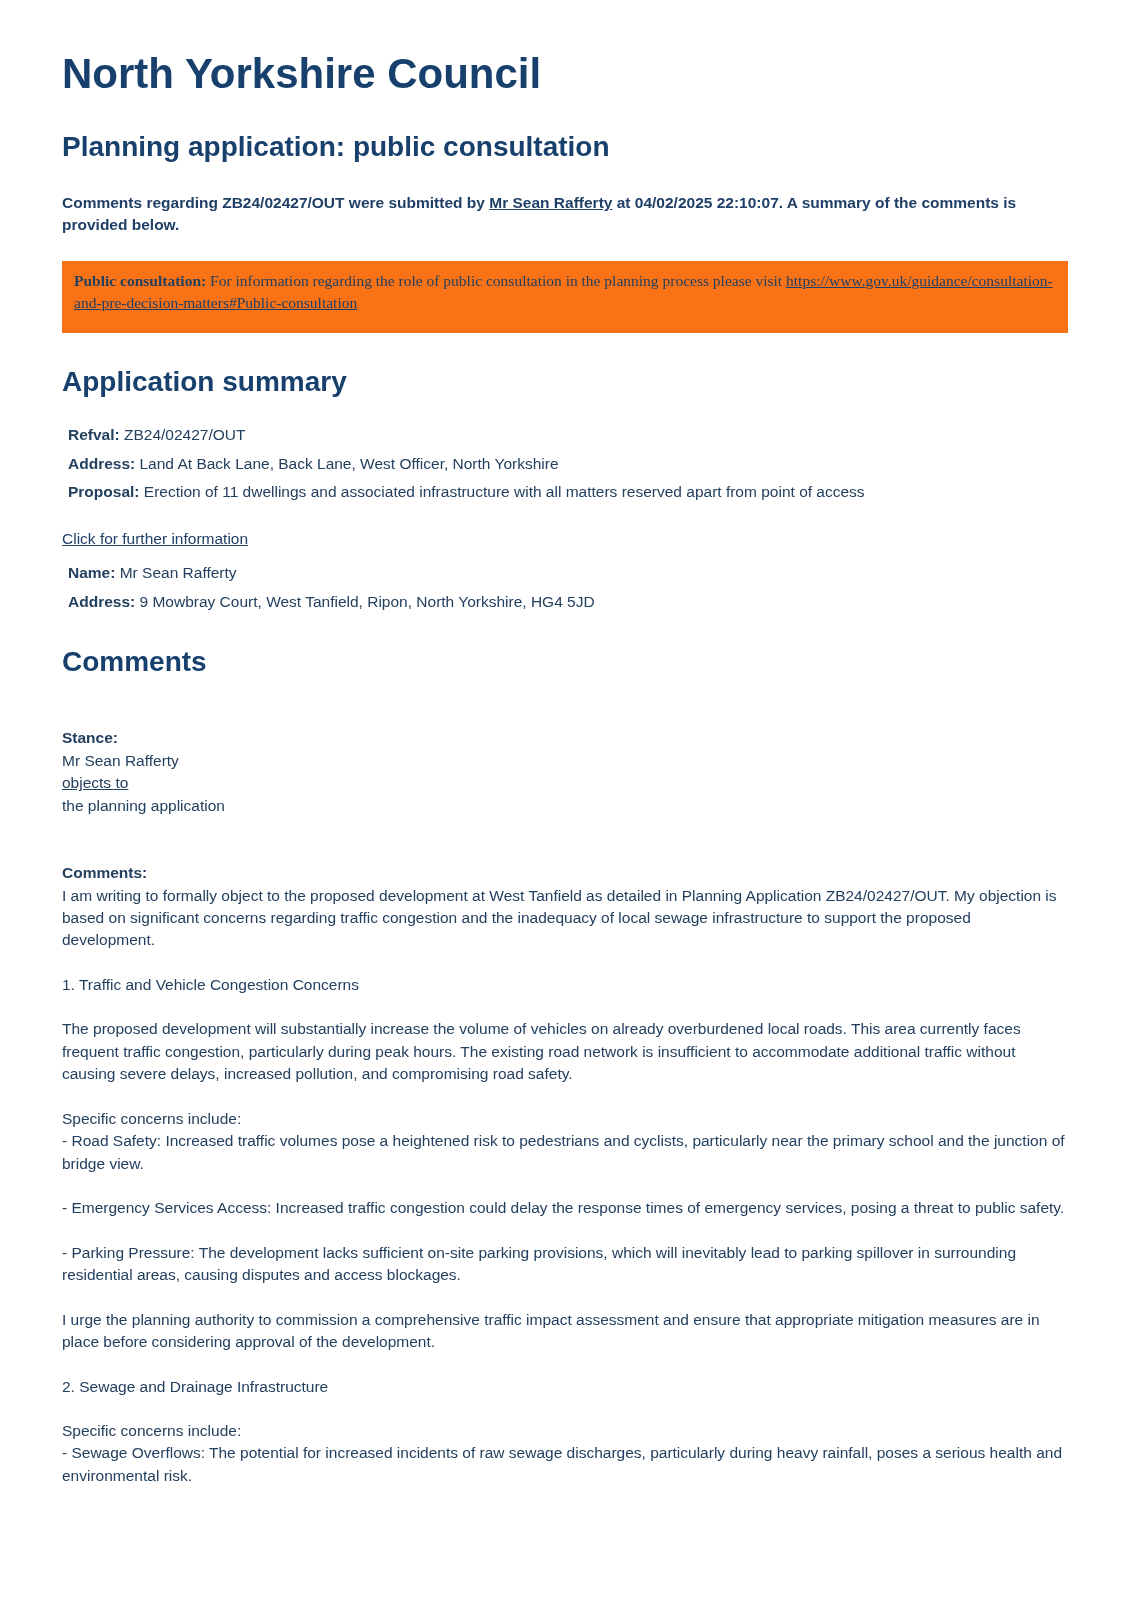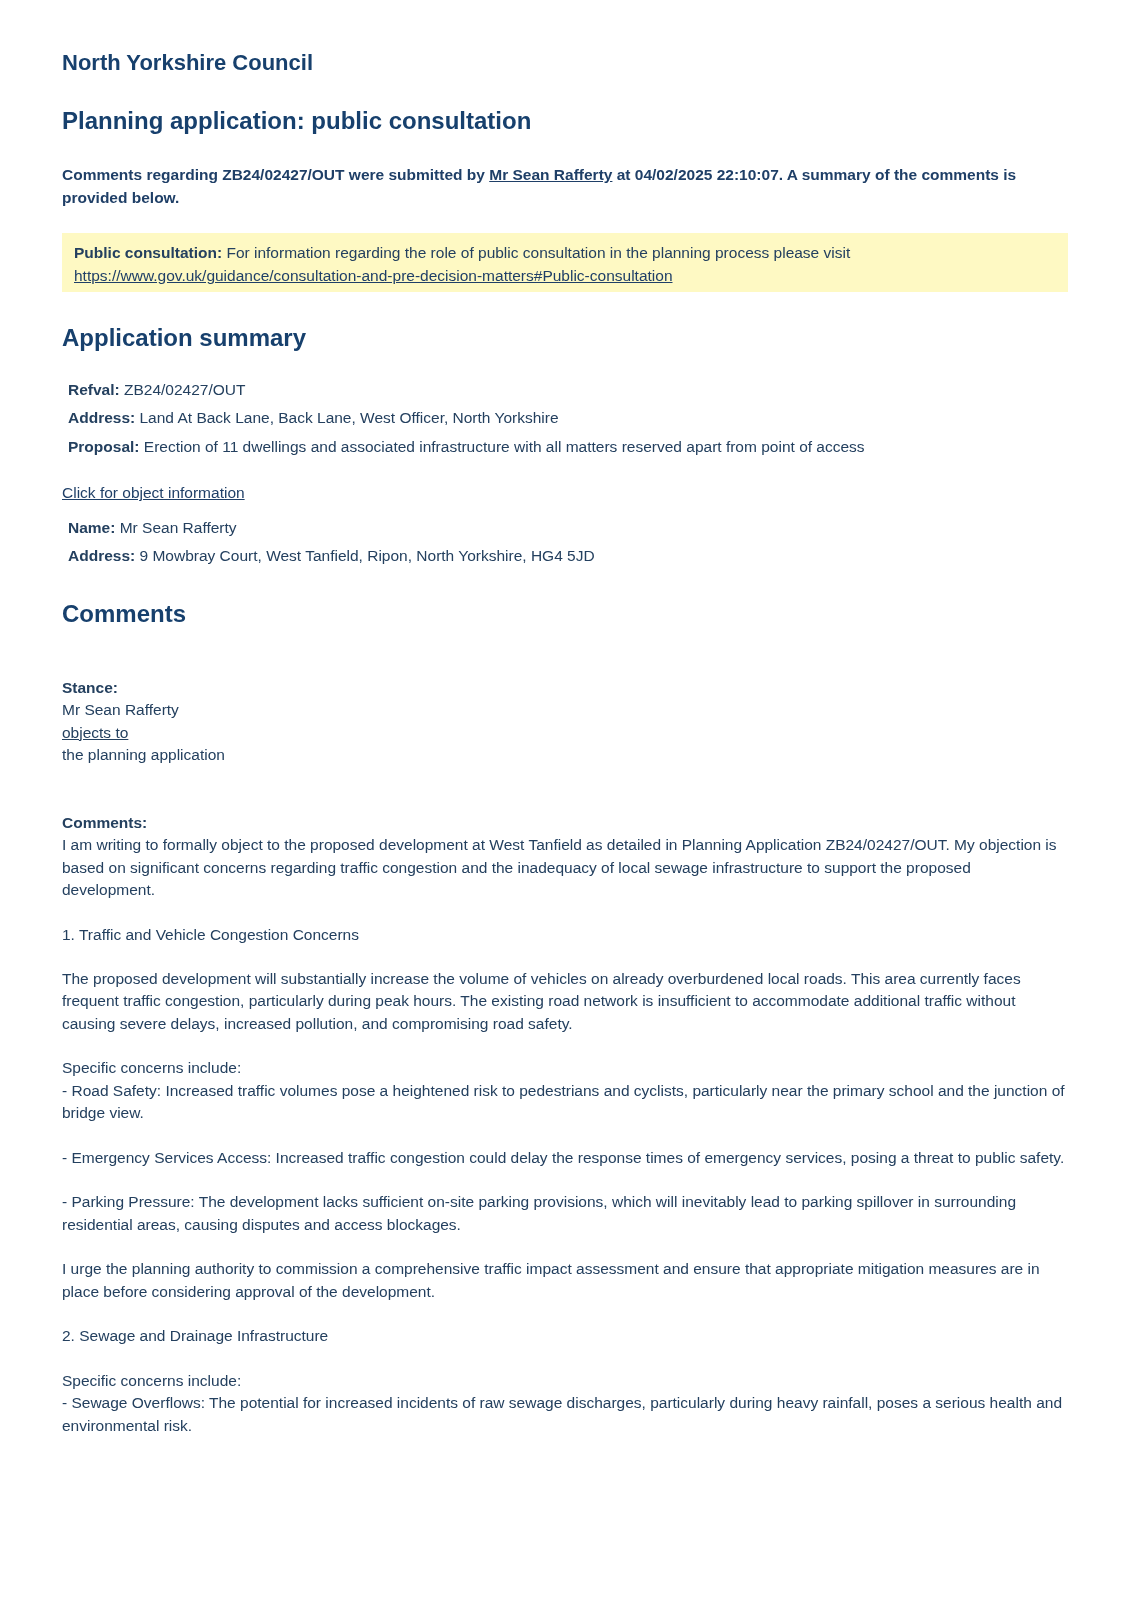--- a/index.html
+++ b/index.html
@@ -9,28 +9,28 @@
     min-height: 1600px;
     font-family: "Liberation Sans", sans-serif;
     color: #24405f;
     font-size: 15.5px;
     line-height: 1.45;
   }
   .page { padding: 50px 62px 40px 62px; }
 
   h1 {
     color: #17406d;
-    font-size: 22px;
+    font-size: 42px;
     line-height: 1.15;
     margin: 0 0 32px 0;
     font-weight: bold;
   }
   h2 {
     color: #17406d;
-    font-size: 24px;
+    font-size: 28px;
     line-height: 1.2;
     font-weight: bold;
   }
   .subtitle { margin: 0 0 28px 0; }
   .section-heading { margin: 32px 0 26px 0; }
 
   .bold { font-weight: bold; }
   .underline { text-decoration: underline; margin-top: 8px; }
 
   .intro {
@@ -39,23 +39,24 @@
     margin: 0 0 24px 0;
   }
   a.link {
     color: #1f3f67;
     text-decoration: underline;
     cursor: pointer;
   }
   .intro a.link { font-weight: bold; }
 
   .notice {
-    background: #fef9c3;
-    padding: 9px 12px 5px 12px;
+    background: #f97316;
+    padding: 9px 12px 18px 12px;
     margin: 0 0 6px 0;
+    font-family: Liberation Serif, serif;
   }
 
   .field-line { margin: 6px; }
   .fields { margin-bottom: 22px; }
 
   .standalone-link { display: inline-block; margin: 2px 0 6px 0; }
 
   .para { margin: 0 0 22px 0; white-space: pre-line; }
   .para:last-child { margin-bottom: 0; }
 </style>
@@ -90,21 +91,21 @@
     <div class="field-line">
       <span class="bold">Address:</span>
       <span>Land At Back Lane, Back Lane, West Officer, North Yorkshire</span>
     </div>
     <div class="field-line">
       <span class="bold">Proposal:</span>
       <span>Erection of 11 dwellings and associated infrastructure with all matters reserved apart from point of access</span>
     </div>
   </div>
 
-  <a class="link standalone-link">Click for object information</a>
+  <a class="link standalone-link">Click for further information</a>
 
 
   <div class="fields">
     <div class="field-line">
       <span class="bold">Name:</span>
       <span>Mr Sean Rafferty</span>
     </div>
     <div class="field-line">
       <span class="bold">Address:</span>
       <span>9 Mowbray Court, West Tanfield, Ripon, North Yorkshire, HG4 5JD</span>

